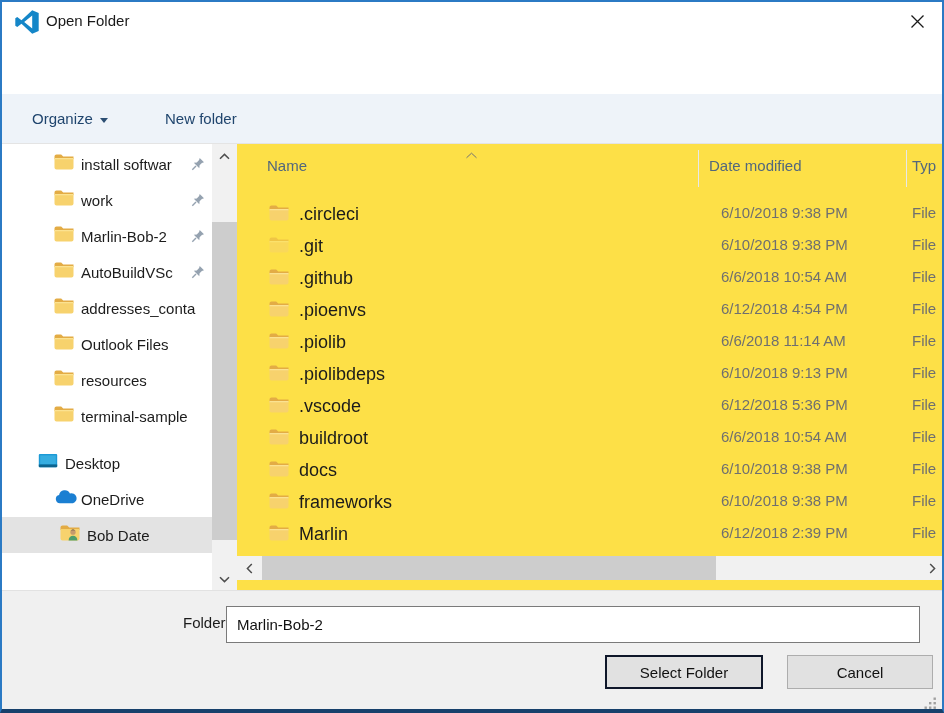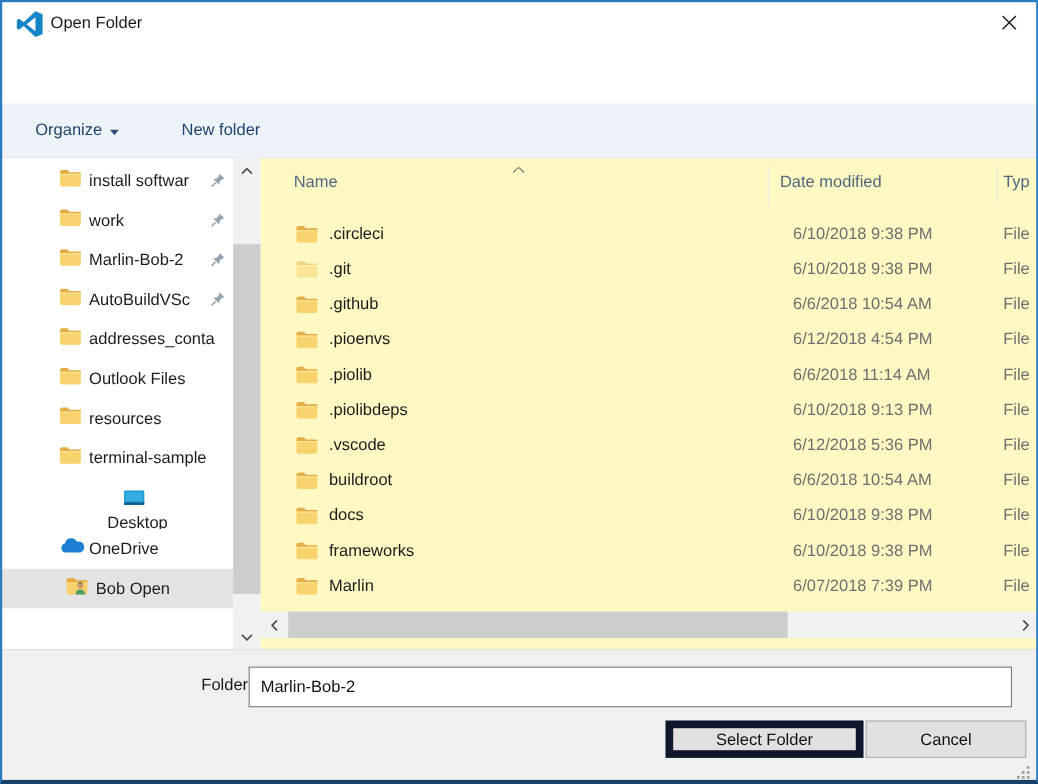--- a/index.html
+++ b/index.html
@@ -43,69 +43,69 @@
   #organize-btn{left:32px;}
   #newfolder-btn{left:165px;}
   .caret-down{width:0;height:0;border-left:4px solid transparent;border-right:4px solid transparent;border-top:5px solid #2c4e73;margin-top:3px;}
   #view-btn{left:798px;top:111px;width:52px;height:28px;display:flex;align-items:center;gap:10px;cursor:pointer;}
   #help-btn{left:892px;top:108px;width:23px;height:23px;border-radius:50%;background:#1d78c7;color:#fff;
     font-size:14px;font-weight:bold;display:flex;align-items:center;justify-content:center;cursor:pointer;}
 
   
   #sidebar{left:0;top:144px;width:212px;height:446px;background:#fff;overflow:hidden;padding-top:2px;box-sizing:border-box;}
   .side-item{height:36px;display:flex;align-items:center;position:relative;cursor:pointer;}
-  .side-item.lv0{padding-left:38px;flex-direction:column;}
+  .side-item.lv0{padding-left:38px;}
   .side-item.lv1{padding-left:54px;}
   .side-item.lv2{padding-left:60px;}
   .side-item.gap-before{margin-top:11px;}
   .side-item.selected{background:#e3e3e3;}
   .si-icon{display:flex;width:22px;flex:0 0 22px;margin-right:5px;}
   .si-label{font-size:15px;color:#1c1c1c;white-space:nowrap;overflow:hidden;flex:1;}
   .pin{position:absolute;right:7px;top:11px;display:flex;}
 
   
   #side-scroll{left:212px;top:144px;width:25px;height:446px;background:#f1f1f1;}
   .scrollbtn{position:absolute;left:0;width:25px;height:22px;display:flex;align-items:center;justify-content:center;cursor:pointer;}
   #side-scroll-up{top:0;}
   #side-scroll-down{bottom:0;}
   #side-thumb{position:absolute;left:0;top:78px;width:25px;height:318px;background:#cdcdcd;cursor:pointer;}
 
   
-  #list{left:237px;top:144px;width:707px;height:446px;background:#fef9c3;overflow:hidden;}
+  #list{left:237px;top:144px;width:707px;height:446px;background:#fde047;overflow:hidden;}
   #list-header{position:absolute;left:0;top:0;width:707px;height:46px;cursor:pointer;}
   .hdr{position:absolute;font-size:15px;color:#52677d;top:13px;white-space:nowrap;}
   #hdr-name{left:30px;}
   #hdr-date{left:472px;}
   #hdr-type{left:675px;}
   #sort-caret{position:absolute;left:228px;top:1px;}
   .col-sep{position:absolute;top:6px;width:1px;height:37px;background:#e8e8e8;}
   #sep1{left:461px;} #sep2{left:669px;}
   #rows{position:absolute;left:0;top:54px;width:707px;}
   .file-row{position:relative;height:32px;cursor:pointer;}
   .fr-icon{position:absolute;left:32px;top:7px;display:flex;}
-  .fr-name{position:absolute;left:62px;top:6px;font-size:15px;color:#1b1b1b;white-space:nowrap;text-align:right;}
+  .fr-name{position:absolute;left:62px;top:6px;font-size:18px;color:#1b1b1b;white-space:nowrap;text-align:right;}
   .fr-date{position:absolute;left:472px;top:6px;font-size:15px;color:#6f6f6f;white-space:nowrap;margin-left:12px;}
   .fr-type{position:absolute;left:675px;top:6px;font-size:15px;color:#6f6f6f;white-space:nowrap;}
   .file-row.faded .fr-icon{opacity:0.5;}
 
   
   #hscroll{left:237px;top:556px;width:707px;height:24px;background:#f1f1f1;}
   .hbtn{position:absolute;top:0;width:24px;height:24px;display:flex;align-items:center;justify-content:center;cursor:pointer;}
   #hscroll-left{left:0;} #hscroll-right{right:0;}
   #hscroll-thumb{position:absolute;left:25px;top:0;width:454px;height:24px;background:#cdcdcd;cursor:pointer;}
   .rot90{transform:rotate(90deg);} .rot180{transform:rotate(180deg);} .rot270{transform:rotate(-90deg);}
 
   
   #footer{left:0;top:590px;width:944px;height:123px;background:#f0f0f0;border-top:1px solid #e2e2e2;box-sizing:border-box;}
   #folder-label{left:183px;top:614px;font-size:15px;color:#1b1b1b;}
   #folder-input{left:226px;top:606px;width:694px;height:37px;border:1px solid #7a7a7a;box-sizing:border-box;
     font-size:15px;font-family:"Liberation Sans","DejaVu Sans",sans-serif;color:#111;padding:0 10px;outline:none;background:#fff;}
   .dlg-btn{position:absolute;top:655px;height:34px;background:#e1e1e1;font-size:15px;color:#111;
     font-family:"Liberation Sans","DejaVu Sans",sans-serif;cursor:pointer;display:flex;align-items:center;justify-content:center;box-sizing:border-box;}
-  #select-btn{left:605px;width:180px;border:7px solid #0f172a;}
+  #select-btn{left:605px;width:158px;border:2px solid #0f172a;}
   #cancel-btn{left:787px;width:146px;border:1px solid #adadad;}
   #resize-grip{left:924px;top:696px;}
 </style>
 </head>
 <body>
 
 <div id="frame"></div>
 
 <div id="titlebar" class="abs">
   <span id="vs-logo" class="abs">
@@ -413,21 +413,21 @@
         <span>
           <svg width="20" height="16" viewBox="0 0 20 16">
             <path d="M0.5 2.5 C0.5 1.4 1.4 0.5 2.5 0.5 H7.2 L9.2 2.6 H19.5 V5 H0.5 Z" fill="#e3ac45"></path>
             <path d="M0.5 4 H19.5 V13.5 C19.5 14.6 18.6 15.5 17.5 15.5 H2.5 C1.4 15.5 0.5 14.6 0.5 13.5 Z" fill="#f7d26d"></path>
             <circle cx="13" cy="7.2" r="2.6" fill="#c59a6c"></circle>
             <path d="M10.4 6.4 a2.7 2.7 0 0 1 5.2 0 l-1 -1.2 h-3.2 Z" fill="#47413a"></path>
             <path d="M8.6 15.5 c0 -3 2 -4.7 4.4 -4.7 s4.4 1.7 4.4 4.7 z" fill="#4e9e6b"></path>
           </svg>
         </span>
       </span>
-      <span class="si-label">Bob Open</span>
+      <span class="si-label">Bob Date</span>
 
     </div>
   </div>
 
 <div id="side-scroll" class="abs">
   <div id="side-scroll-up" class="scrollbtn">
     <span>
       <svg width="11" height="7" viewBox="0 0 11 7">
           <path d="M1 5.8 L5.5 1.4 L10 5.8" fill="none" stroke="#4e4e4e" stroke-width="1.5"></path>
         </svg>
@@ -590,21 +590,21 @@
 
       <div class="file-row">
         <span class="fr-icon">
           <svg width="20" height="16" viewBox="0 0 20 16">
             <path d="M0.5 2.5 C0.5 1.4 1.4 0.5 2.5 0.5 H7.2 L9.2 2.6 H19.5 V5 H0.5 Z" fill="#e3ac45"></path>
             <path d="M0.5 4 H19.5 V13.5 C19.5 14.6 18.6 15.5 17.5 15.5 H2.5 C1.4 15.5 0.5 14.6 0.5 13.5 Z" fill="#f7d26d"></path>
             <path d="M0.5 4 H19.5 V5.3 H0.5 Z" fill="#fbe291"></path>
           </svg>
         </span>
         <span class="fr-name">Marlin</span>
-        <span class="fr-date">6/07/2018 7:39 PM</span>
+        <span class="fr-date">6/12/2018 2:39 PM</span>
         <span class="fr-type">File</span>
       </div>
     </div>
 </div>
 
 <div id="hscroll" class="abs">
   <div id="hscroll-left" class="hbtn">
     <span class="rot270" style="display:flex">
       <svg width="11" height="7" viewBox="0 0 11 7">
           <path d="M1 5.8 L5.5 1.4 L10 5.8" fill="none" stroke="#4e4e4e" stroke-width="1.5"></path>

